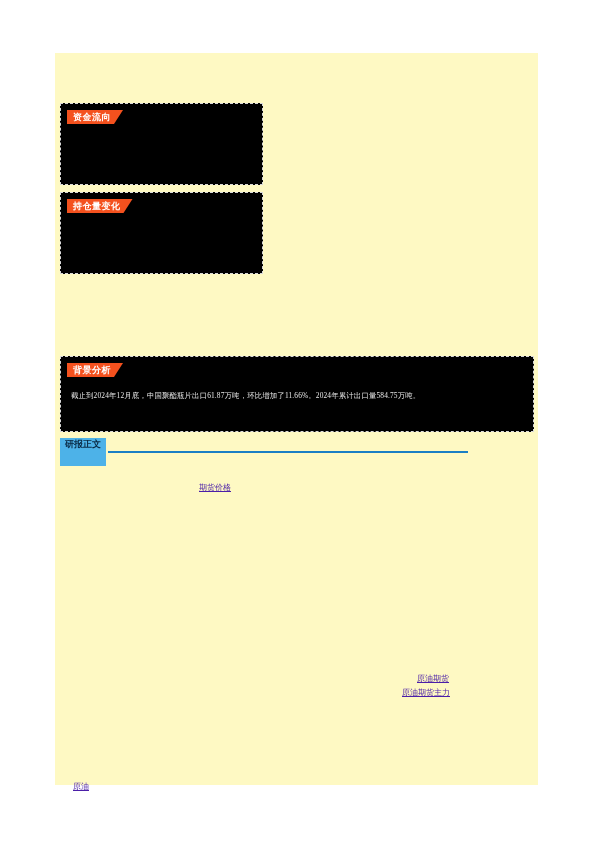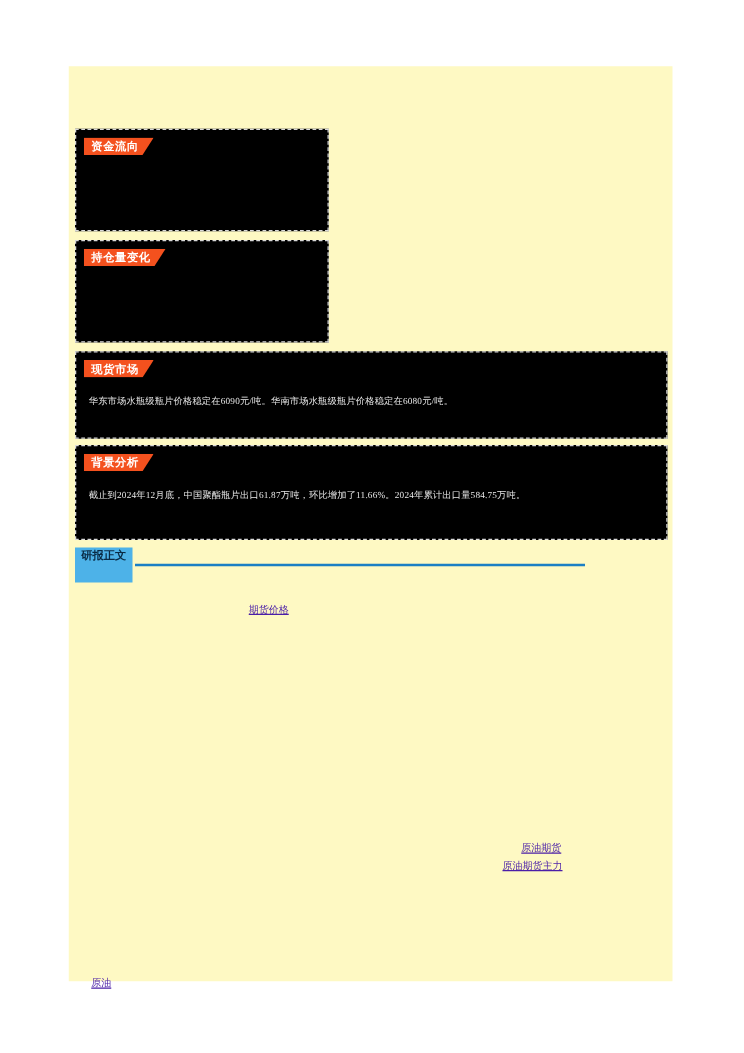--- a/index.html
+++ b/index.html
@@ -122,24 +122,20 @@
 <div id="doc-canvas">
 
   <div class="info-box narrow box-1">
     <div class="badge-orange">资金流向</div>
   </div>
 
   <div class="info-box narrow box-2">
     <div class="badge-orange">持仓量变化</div>
   </div>
 
-  <div class="info-box wide box-3">
-    <div class="badge-orange">现货市场</div>
-    <div class="box-text">华东市场水瓶级瓶片价格稳定在6090元/吨。华南市场水瓶级瓶片价格稳定在6080元/吨。</div>
-  </div>
 
   <div class="info-box wide box-4">
     <div class="badge-orange">背景分析</div>
     <div class="box-text">截止到2024年12月底，中国聚酯瓶片出口61.87万吨，环比增加了11.66%。2024年累计出口量584.75万吨。</div>
   </div>
 
   <div id="section-header">
     <div class="badge-blue">研报正文</div>
     <div class="header-rule"></div>
   </div>

